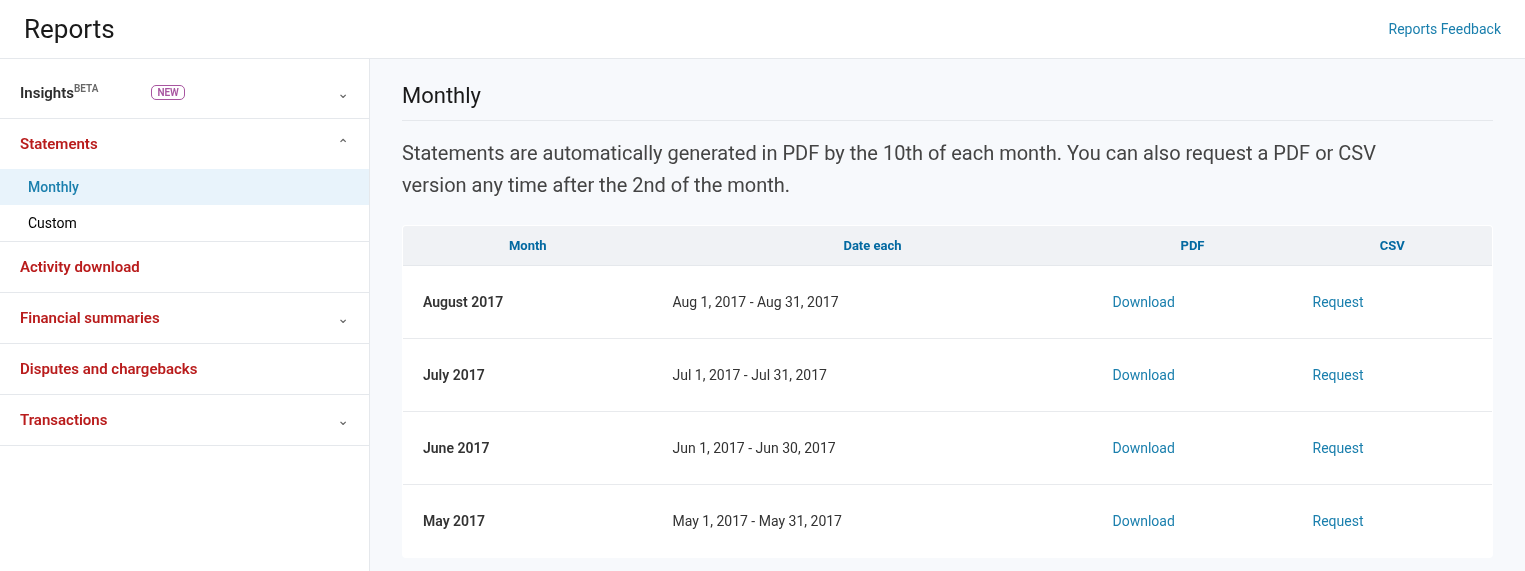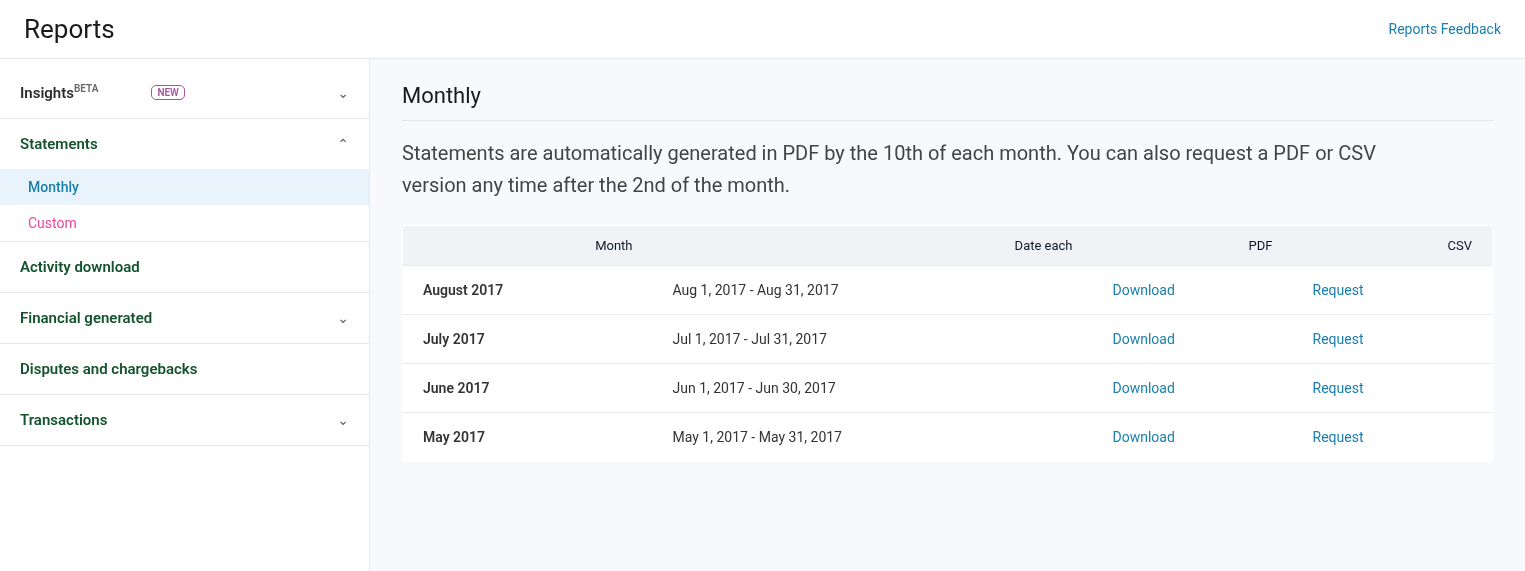--- a/index.html
+++ b/index.html
@@ -54,21 +54,21 @@
       align-items: center;
       justify-content: space-between;
       padding: 16px 20px;
       cursor: pointer;
       user-select: none;
       text-align: center;
     }
     .sidebar-section-title {
       font-size: 15px;
       font-weight: 600;
-      color: #14532d;
+      color: #b91c1c;
     }
     .insights-header {
       display: flex;
       align-items: center;
       gap: 6px;
     }
     .insights-title {
       font-size: 15px;
       font-weight: 600;
       color: #2d2d2d;
@@ -91,21 +91,21 @@
       color: #666;
       font-size: 14px;
     }
     .sidebar-sub-items {
       padding: 0;
     }
     .sidebar-sub-item {
       padding: 10px 20px 10px 28px;
       cursor: pointer;
       font-size: 14px;
-      color: #ec4899;
+      color: #000000;
     }
     .sidebar-sub-item.active {
       background: #e8f3fb;
       color: #1a7fad;
       font-weight: 500;
     }
     
     .content {
       flex: 1;
       padding: 24px 32px;
@@ -136,34 +136,34 @@
       background: #fff;
       border: 1px solid #e5e8ec;
       border-radius: 4px;
       overflow: hidden;
     }
     .reports-table thead tr {
       background: #f0f2f5;
     }
     .reports-table thead th {
       padding: 12px 20px;
-      text-align: right;
-      font-weight: 400;
-      color: #0f172a;
+      text-align: center;
+      font-weight: 700;
+      color: #0369a1;
       font-size: 13px;
       border-bottom: 1px solid #e5e8ec;
     }
     .reports-table tbody tr {
       border-bottom: 1px solid #e8eaed;
     }
     .reports-table tbody tr:last-child {
       border-bottom: none;
     }
     .reports-table tbody td {
-      padding: 16px 20px;
+      padding: 28px 20px;
       font-size: 14px;
       color: #333;
     }
     .month-cell {
       font-weight: 600;
       width: 250px;
     }
     .date-range-cell {
       color: #555;
       flex: 1;
@@ -212,21 +212,21 @@
       </div>
 
       <div class="sidebar-section">
         <div class="sidebar-section-header">
           <span class="sidebar-section-title">Activity download</span>
         </div>
       </div>
 
       <div class="sidebar-section">
         <div class="sidebar-section-header">
-          <span class="sidebar-section-title">Financial generated</span>
+          <span class="sidebar-section-title">Financial summaries</span>
           <span class="chevron">⌄</span>
         </div>
       </div>
 
       <div class="sidebar-section">
         <div class="sidebar-section-header">
           <span class="sidebar-section-title">Disputes and chargebacks</span>
         </div>
       </div>
 

